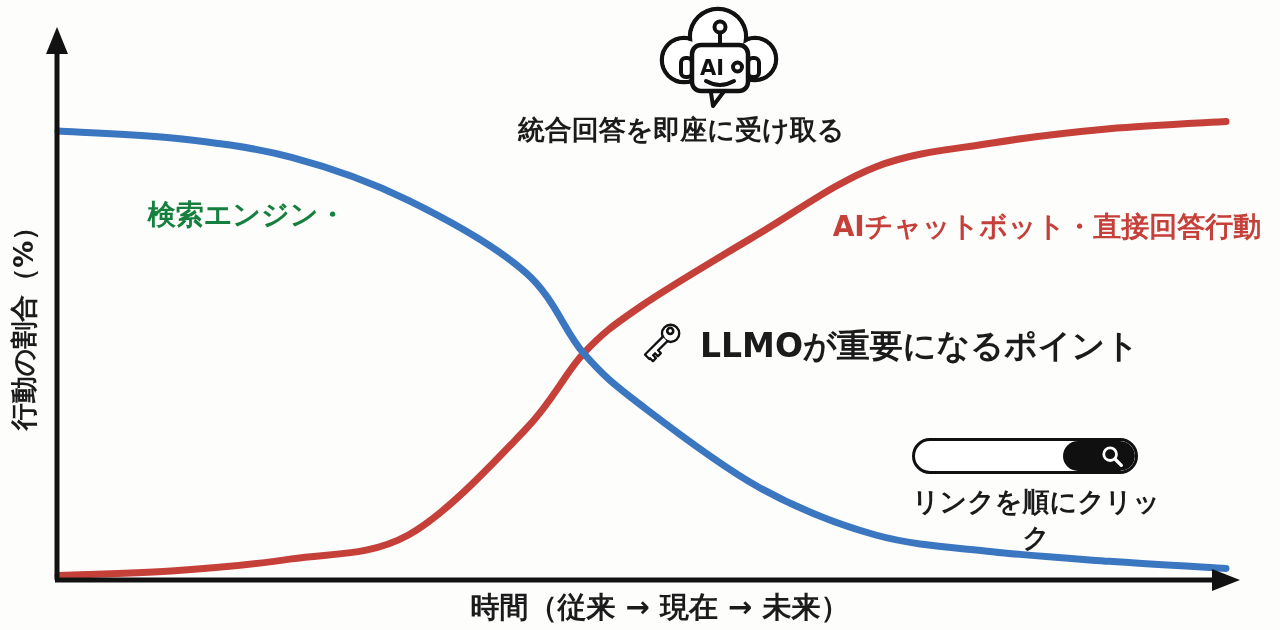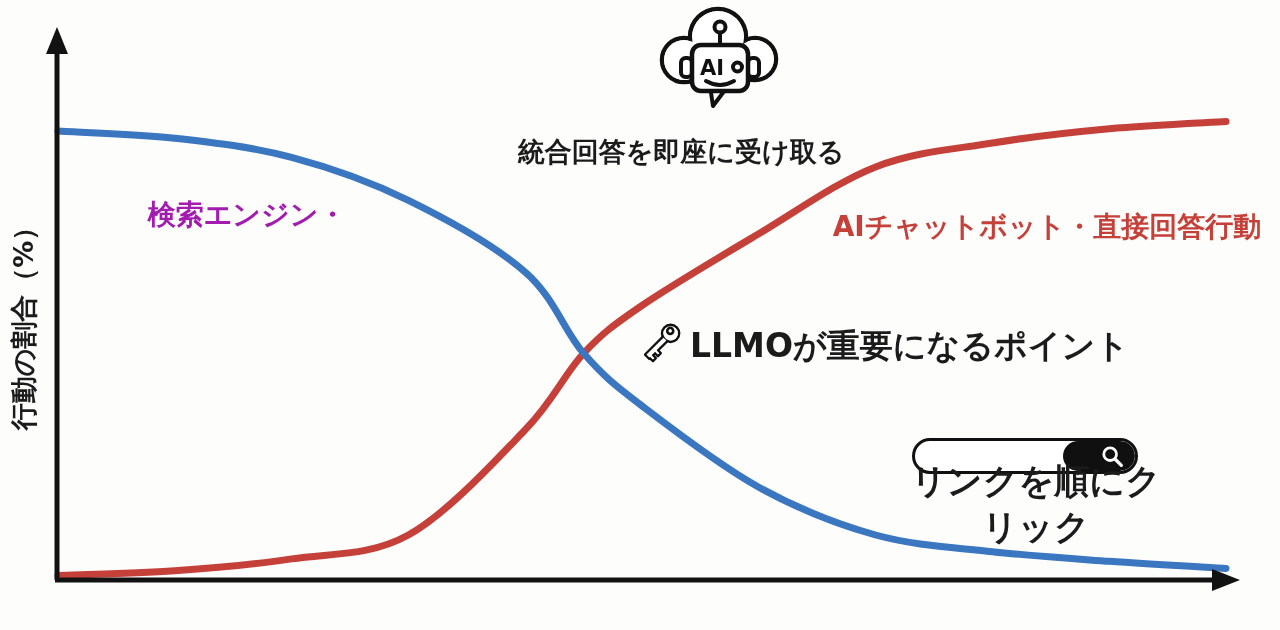--- a/index.html
+++ b/index.html
@@ -12,28 +12,28 @@
   .stage{position:absolute;inset:0;width:1280px;height:629px;}
   svg.chart{position:absolute;left:0;top:0;}
   .abs{position:absolute;}
   .lbl{font-weight:700;line-height:1.32;}
   .center{text-align:center;}
   .y-axis-label{
     left:24px;top:322px;transform:translate(-50%,-50%) rotate(-90deg);
     white-space:nowrap;font-size:27px;font-weight:700;
   }
   .x-axis-label{left:380px;top:588px;width:560px;font-size:29px;font-weight:700;}
-  .blue-label{left:117px;top:197px;width:260px;font-size:28px;color:#a21caf;}
+  .blue-label{left:117px;top:197px;width:260px;font-size:28px;color:#15803d;}
   .red-label{left:810px;top:209px;width:474px;font-size:28px;color:#c6403a;white-space:nowrap;}
-  .ai-caption{left:500px;top:112px;width:362px;font-size:27px;margin-top:22px;}
+  .ai-caption{left:500px;top:112px;width:362px;font-size:27px;}
   .llmo-row{
-    left:636px;top:318px;display:flex;align-items:center;
+    left:636px;top:318px;display:flex;align-items:center;gap:10px;
   }
   .llmo-text{font-size:33px;font-weight:800;white-space:nowrap;}
-  .link-caption{left:900px;top:458px;width:272px;font-size:35px;}
+  .link-caption{left:900px;top:484px;width:272px;font-size:27px;}
   .robot-box{left:652px;top:2px;width:140px;height:110px;}
   
   .search-pill{
     left:912px;top:438px;width:226px;height:36px;box-sizing:border-box;
     background:#ffffff;border:3px solid #101010;border-radius:19px;
     display:flex;justify-content:flex-end;overflow:hidden;
   }
   .search-cap{
     width:72px;height:100%;background:#101010;border-radius:16px;
     display:flex;align-items:center;justify-content:flex-end;
@@ -121,14 +121,15 @@
       <svg width="28" height="28" viewBox="0 0 30 30">
         <circle cx="13" cy="13" r="6.8" fill="none" stroke="#ffffff" stroke-width="3"></circle>
         <line x1="18.2" y1="18.2" x2="25" y2="25" stroke="#ffffff" stroke-width="3.6" stroke-linecap="round"></line>
       </svg>
     </div>
   </div>
 
   <div class="abs lbl center link-caption">リンクを順にクリック</div>
 
   <div class="abs lbl y-axis-label">行動の割合（%）</div>
+  <div class="abs lbl center x-axis-label">時間（従来 → 現在 → 未来）</div>
 
 </div>
 
 </body></html>

